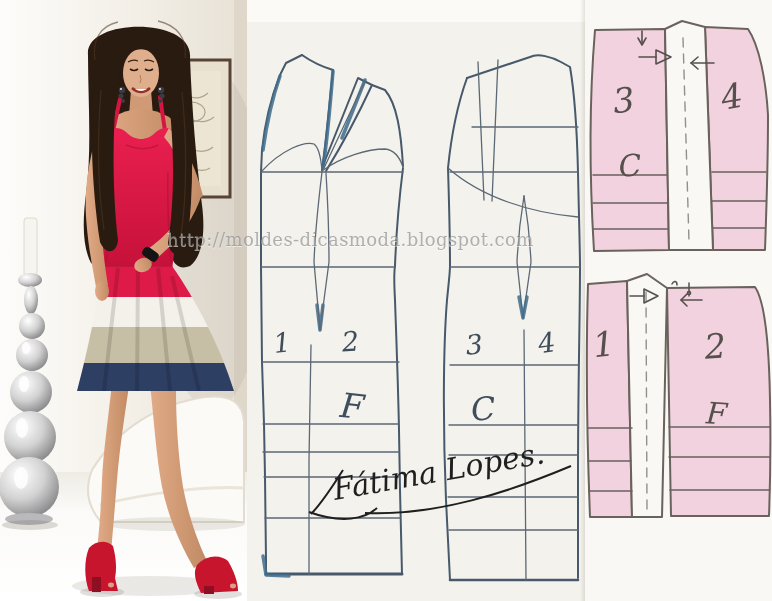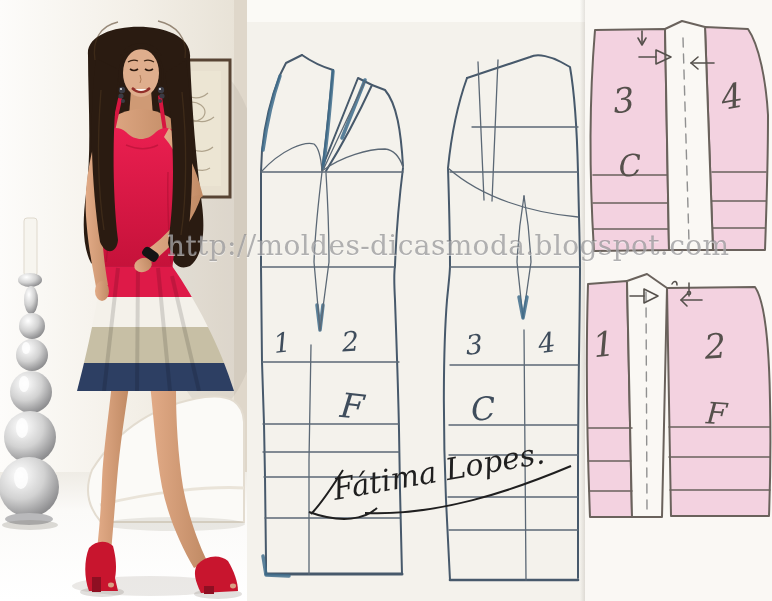--- a/index.html
+++ b/index.html
@@ -10,21 +10,21 @@
   .panel{position:absolute;top:0;height:601px;}
   .photo-panel{left:0;width:247px;}
   .pattern-panel{left:247px;width:338px;background:#f4f2ec;}
   .pieces-panel{left:585px;width:187px;background:#faf8f4;}
   .pattern-panel::after{ 
     content:"";position:absolute;right:0;top:0;width:5px;height:100%;
     background:linear-gradient(to right, rgba(0,0,0,0), rgba(90,80,70,.14));
   }
   .watermark{
     position:absolute;left:167px;top:229px;z-index:6;
-    font-family:"DejaVu Serif", serif;font-size:28px;letter-spacing:.4px;
+    font-family:"DejaVu Serif", serif;font-size:18px;letter-spacing:.4px;
     color:rgba(122,122,126,.58);text-shadow:0 1px 0 rgba(255,255,255,.55);
     white-space:nowrap;pointer-events:none;
   }
   svg{display:block;}
   text.hand{font-family:"DejaVu Serif", serif;font-style:italic;}
 </style>
 </head>
 <body>
 
 <div class="canvas">

